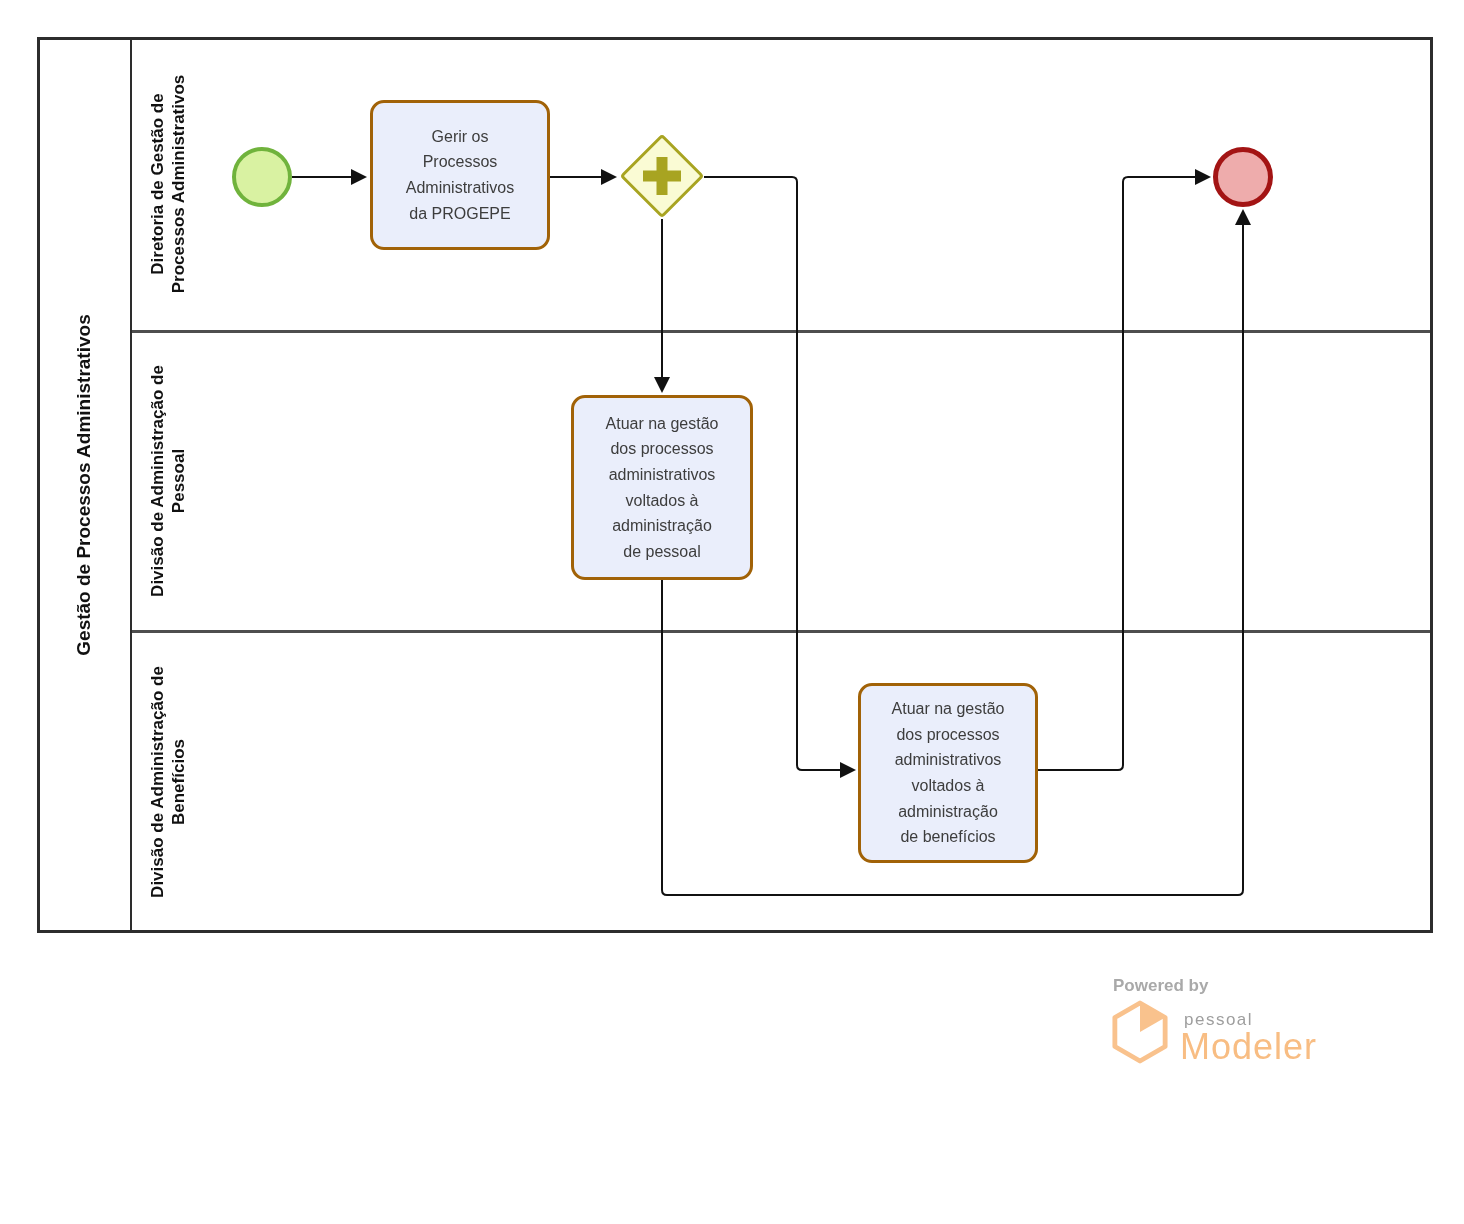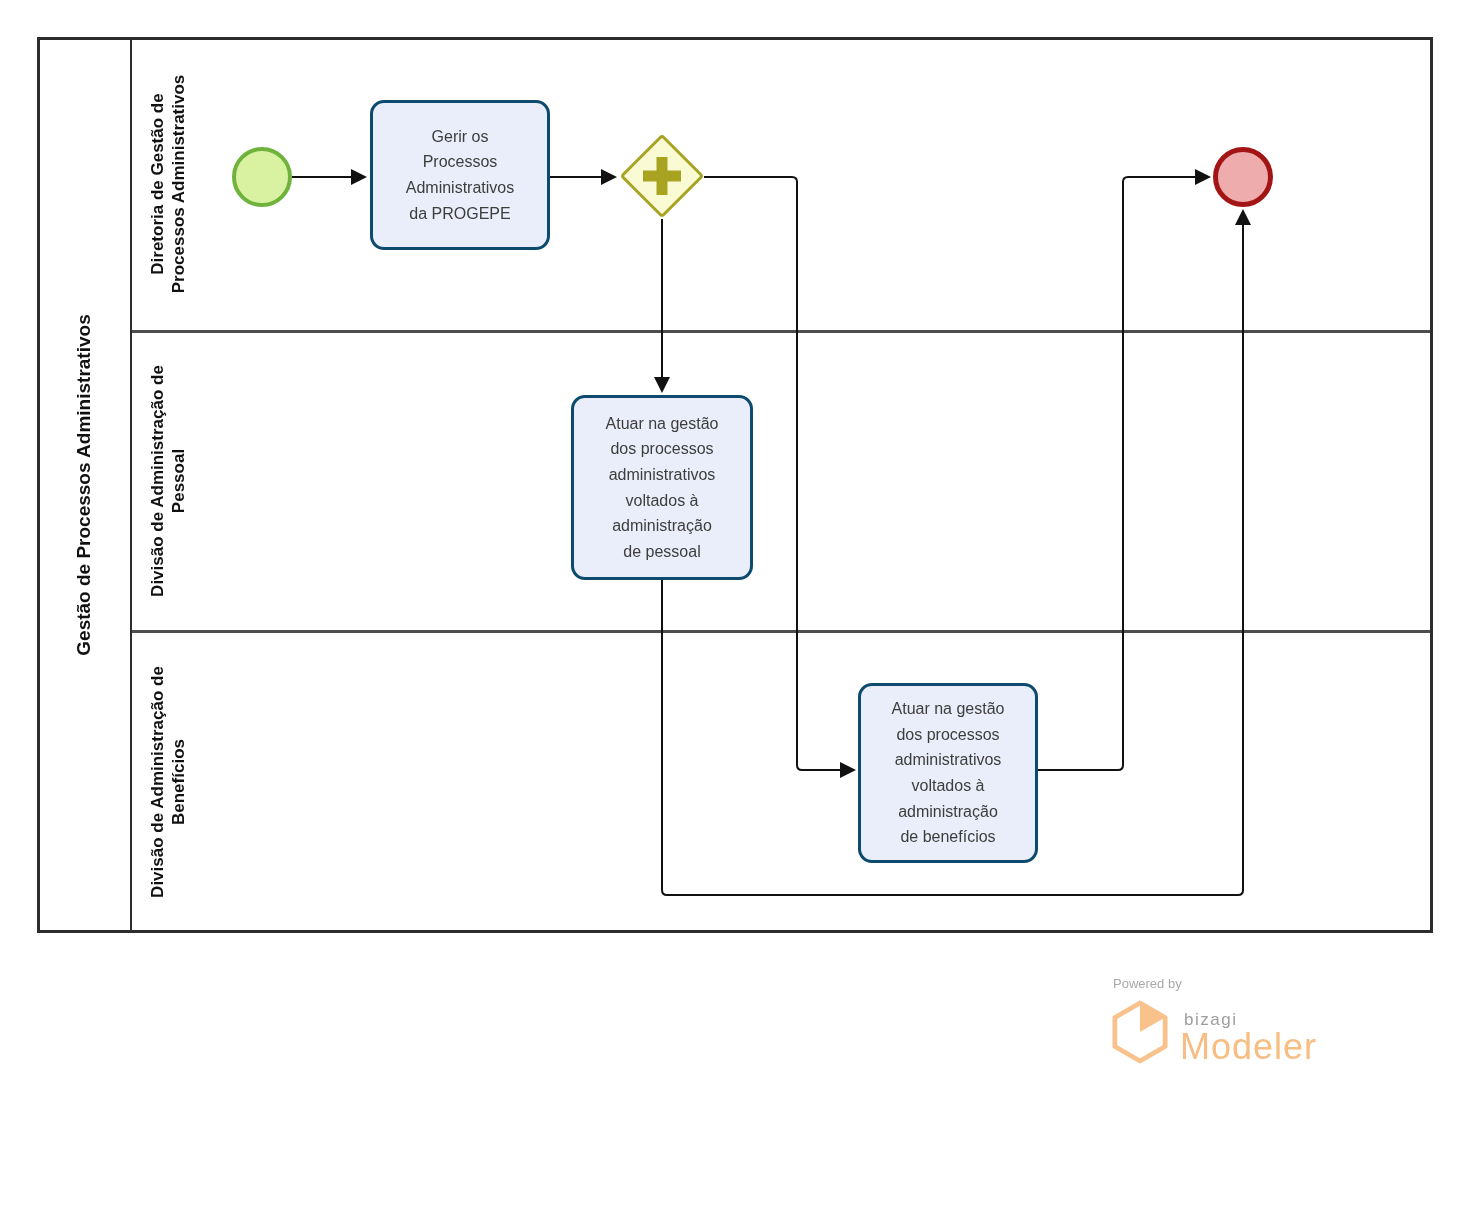--- a/index.html
+++ b/index.html
@@ -39,21 +39,21 @@
   .lane-title { font-size: 17px; }
   
   .event {
     position: absolute; width: 60px; height: 60px;
     border-radius: 50%; box-sizing: border-box;
   }
   .start-event { left: 232px; top: 147px; background: #d9f2a2; border: 4px solid #70b33c; }
   .end-event   { left: 1213px; top: 147px; background: #eeacac; border: 5px solid #a31414; }
   .task {
     position: absolute; box-sizing: border-box;
-    background: #eaeefb; border: 3px solid #0c4a6e; border-radius: 14px;
+    background: #eaeefb; border: 3px solid #a16207; border-radius: 14px;
     display: flex; align-items: center; justify-content: center;
     font-size: 16px; line-height: 1.6; color: #3d3d3d;
     text-align: center; padding: 0 6px;
   }
   .task-label { white-space: pre-line; }
   .task-gerir      { left: 370px; top: 100px; width: 180px; height: 150px; }
   .task-pessoal    { left: 571px; top: 395px; width: 182px; height: 185px; }
   .task-beneficios { left: 858px; top: 683px; width: 180px; height: 180px; }
   .gateway {
     position: absolute; left: 632px; top: 146px;
@@ -67,21 +67,21 @@
   }
   .gateway .bar-h { width: 38px; height: 11px; transform: translate(-50%,-50%) rotate(-45deg); }
   .gateway .bar-v { width: 11px; height: 38px; transform: translate(-50%,-50%) rotate(-45deg); }
   
   svg.flows { position: absolute; left: 0; top: 0; pointer-events: none; }
   .flow-line { fill: none; stroke: #111111; stroke-width: 2px; }
   .flow-arrow { fill: #111111; stroke: none; }
   
   .powered-by {
     position: absolute; left: 1113px; top: 976px;
-    font-size: 13px; color: #a9a9a9; font-weight: normal;
+    font-size: 17px; color: #a9a9a9; font-weight: bold;
   }
   .brand-logo { position: absolute; left: 1111px; top: 1000px; }
   .brand-name {
     position: absolute; left: 1184px; top: 1010px;
     font-size: 17px; color: #9e9e9e; letter-spacing: 1.5px;
   }
   .brand-product {
     position: absolute; left: 1180px; top: 1026px;
     font-size: 36px; color: #f8bd83; letter-spacing: 1px;
   }
@@ -163,16 +163,16 @@
 de benefícios</span>
   </div>
 
   <div class="event end-event"></div>
 
   <div class="powered-by">Powered by</div>
   <svg class="brand-logo" width="58" height="64" viewBox="0 0 60 66">
     <polygon points="30,3 56,18 56,48 30,63 4,48 4,18" fill="none" stroke="#f9c28d" stroke-width="5" stroke-linejoin="round"></polygon>
     <polygon points="30,3 56,18 30,33" fill="#f9c28d"></polygon>
   </svg>
-  <div class="brand-name">bizagi</div>
+  <div class="brand-name">pessoal</div>
   <div class="brand-product">Modeler</div>
 
 </div>
 
 </body></html>

